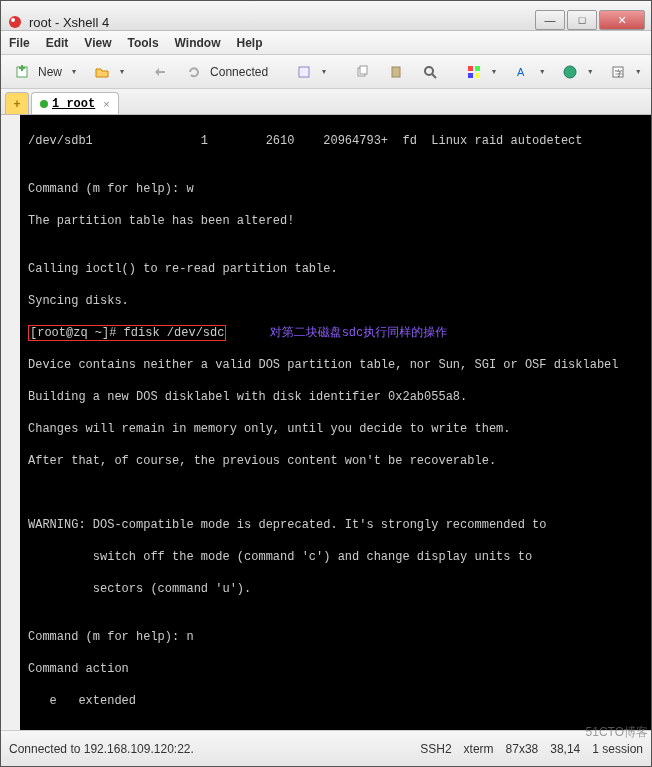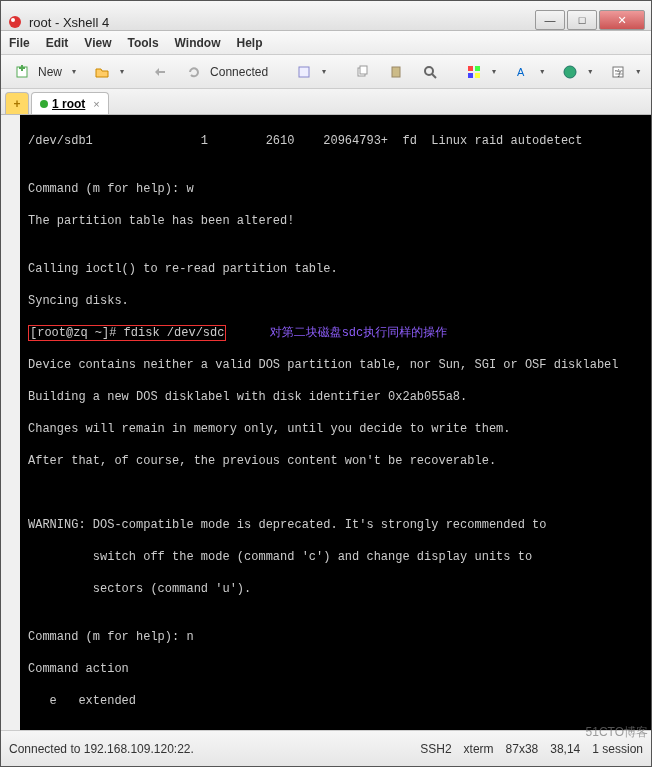--- a/index.html
+++ b/index.html
@@ -15,21 +15,21 @@
 .menuitm { cursor:default; }
 .toolbar { height:34px; background:linear-gradient(#f8f8f8,#e8e8e8); display:flex; align-items:center; padding:0 6px; gap:4px; border-bottom:1px solid #ccc; }
 .tbtn { height:24px; padding:0 6px; display:flex; align-items:center; gap:8px; border:1px solid transparent; border-radius:3px; font-size:12px; color:#333; }
 .tsep { width:1px; height:22px; background:#ccc; margin:0 3px; }
 .icn { width:16px; height:16px; display:inline-flex; align-items:center; justify-content:center; }
 .drop-tri { font-size:8px; color:#555; margin-left:2px; }
 .tabstrip { height:26px; background:linear-gradient(#f4f4f4,#e6e6e6); display:flex; align-items:flex-end; padding:0 4px; border-bottom:1px solid #bbb; }
 .tab { height:22px; padding:0 8px; display:flex; align-items:center; gap:4px; border:1px solid #bbb; border-bottom:none; border-radius:4px 4px 0 0; background:#fff; margin-right:2px; position:relative; }
 .tab.plus { background:#ffd966; width:24px; justify-content:center; font-weight:bold; color:#aa7700; }
 .tab .dot { width:8px; height:8px; background:#3a3; border-radius:50%; }
-.tab .lbl { font-weight:bold; text-decoration:underline; }
+.tab .lbl { font-weight:bold; text-decoration:underline;font-family:Liberation Mono, monospace; }
 .tab .cls { color:#888; font-size:11px; margin-left:4px; }
 .terminal { flex:1; background:#000; color:#ccc; font-family:"Courier New",monospace; font-size:12px; line-height:16px; padding:2px 0 2px 8px; overflow:hidden; white-space:pre; position:relative;margin-left:19px; }
 .terminal .line { white-space:pre; }
 .redbox { border:1px solid #e33; padding:0 1px; display:inline; }
 .rednote { color:#8b5cf6; }
 .statusbar { height:36px; background:linear-gradient(#f6f6f6,#e6e6e6); border-top:1px solid #ccc; display:flex; align-items:center; padding:0 8px; font-size:12px; color:#333; gap:12px; }
 .statusbar .sfill { flex:1; }
 .watermark { position:absolute; right:4px; bottom:26px; color:#777; font-family:"Segoe UI",sans-serif; font-size:12px; opacity:.7; pointer-events:none;margin-top:44px; }
 </style>
 </head>

